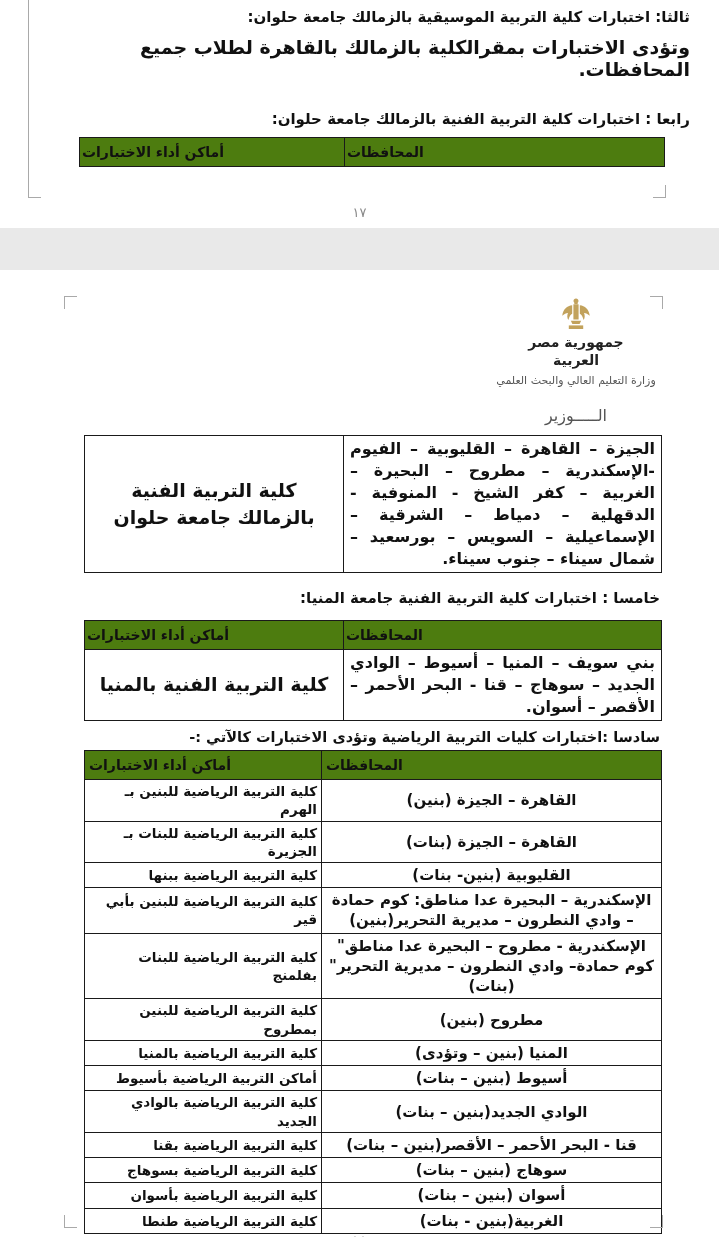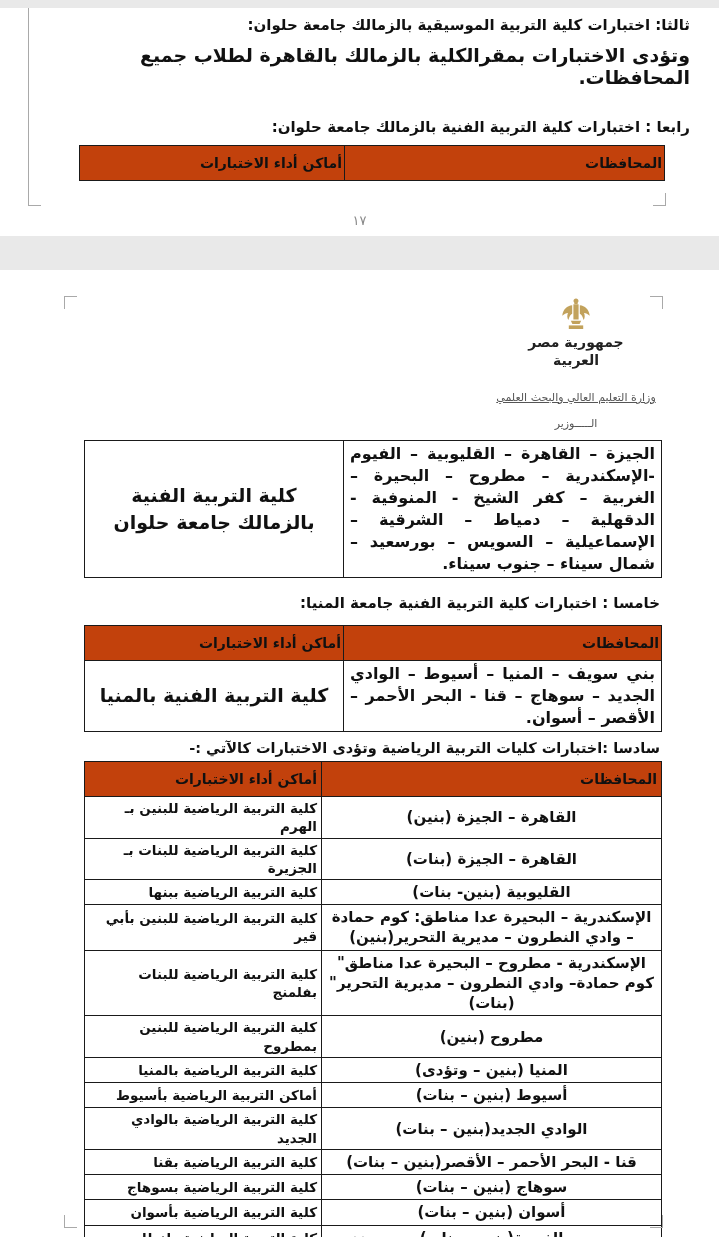--- a/index.html
+++ b/index.html
@@ -2,21 +2,21 @@
 <html lang="ar" dir="rtl"><head>
 <meta charset="utf-8">
 <style>
   * { margin:0; padding:0; box-sizing:border-box; }
   html,body { width:719px; height:1237px; overflow:hidden; }
   body { background:#e9e9e9; font-family:"DejaVu Sans", sans-serif; color:#111; }
 
   .viewer { position:relative; width:719px; height:1237px; direction:rtl; }
 
   .page { position:absolute; left:0; width:719px; background:#ffffff; }
-  .page-1 { top:8px; height:228px; }
+  .page-1 { top:0; height:228px; }
   .page-2 { top:270px; height:975px; }
 
   
   .boundary-line { position:absolute; left:28px; top:0; width:1px; height:198px; background:#a9a9a9; }
   .corner { position:absolute; width:13px; height:13px; border:0 solid #a9a9a9; }
   .c-bl { border-left-width:1px; border-bottom-width:1px; }
   .c-br { border-right-width:1px; border-bottom-width:1px; }
   .c-tl { border-left-width:1px; border-top-width:1px; }
   .c-tr { border-right-width:1px; border-top-width:1px; }
   .p1-bl { left:28px; top:185px; }
@@ -28,33 +28,33 @@
 
   
   .content1 { padding:8px 29px 0 29px; }
   .h15 { font-size:15px; font-weight:bold; text-align:right; }
   .h19 { font-size:19px; font-weight:bold; text-align:right; margin-top:10px; }
   .mt-big { margin-top:30px; }
 
   table.gov-table { border-collapse:collapse; table-layout:fixed; }
   table.gov-table td { border:1px solid #1a1a1a; }
   .t1 { margin:9px 25px 0 0; width:585px; }
-  .hdr { background:#c2410c; font-weight:bold; font-size:14px; text-align:right; padding:1px 2px; height:35px; }
+  .hdr { background:#4d7c0f; font-weight:bold; font-size:14px; text-align:left; padding:1px 2px; height:29px; }
 
   .pagenum { position:absolute; bottom:8px; left:0; right:0; text-align:center;
              color:#8a8a8a; font-size:13px; direction:ltr; }
   .pagenum2 { position:absolute; top:963px; left:0; right:0; text-align:center;
               color:#8a8a8a; font-size:13px; direction:ltr; }
 
   
   .letterhead { width:192px; margin:26px 47px 0 auto; text-align:center; }
   .logo { height:36px; }
   .country { font-weight:bold; font-size:14px; line-height:1.28; width:122px; margin:2px auto 0; color:#222; }
-  .ministry { font-size:11px; color:#555; line-height:1.3; width:170px; margin:21px auto 0;text-decoration:underline; }
-  .office { font-size:11px; color:#555; margin-top:12px; }
+  .ministry { font-size:11px; color:#555; line-height:1.3; width:170px; margin:4px auto 0; }
+  .office { font-size:16px; color:#555; margin-top:18px; }
 
   
   .t4, .t5 { margin:10px 57px 0 0; width:577px; }
   .t5 { margin-top:13px; }
   .body-gov { font-weight:bold; font-size:16px; line-height:22px; text-align:justify; padding:2px 6px; vertical-align:top; }
   .body-place { font-weight:bold; font-size:19px; text-align:center; vertical-align:middle; padding:2px 8px; line-height:1.45; }
 
   .title5 { margin:16px 59px 0 0; }
   .title6 { margin:8px 59px 0 0; font-size:14.5px; font-weight:bold; text-align:right; }
 

